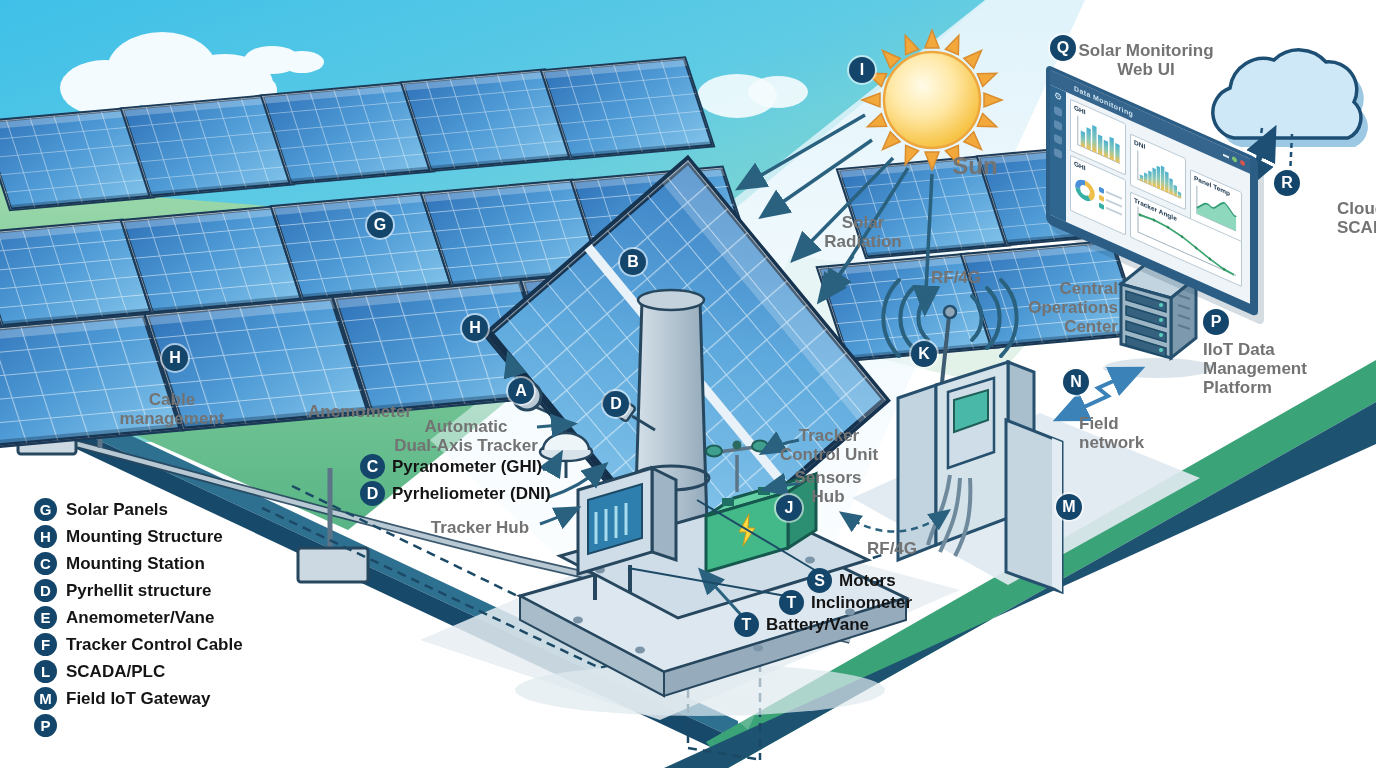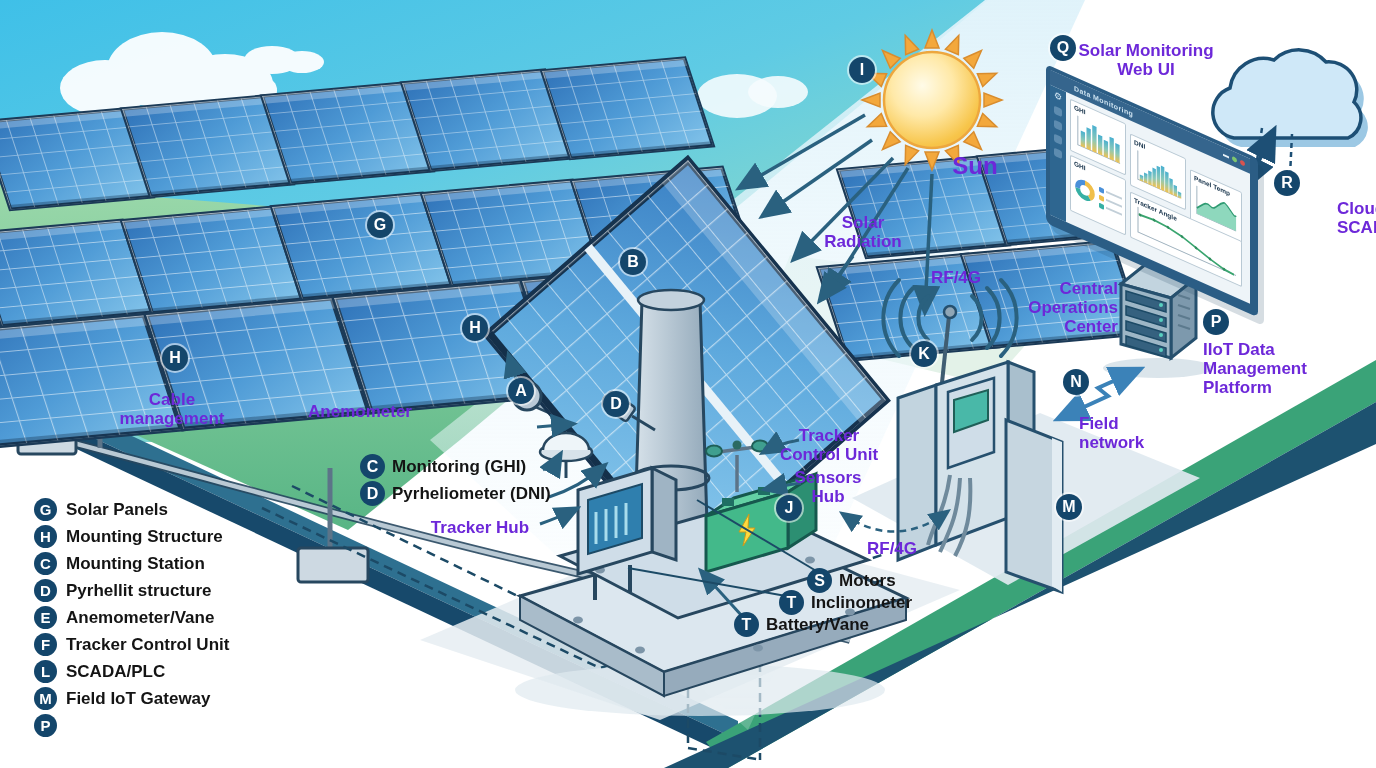--- a/index.html
+++ b/index.html
@@ -6,21 +6,21 @@
   .stage{position:relative;width:1376px;height:768px;overflow:hidden;background:#ffffff;
          font-family:"Liberation Sans",sans-serif;}
   .stage svg.art{position:absolute;left:0;top:0;}
   
   .badge{position:absolute;width:26px;height:26px;margin:-13px 0 0 -13px;border-radius:50%;
          background:#14466b;color:#fff;font:bold 16px/26px "Liberation Sans",sans-serif;
          text-align:center;box-shadow:0 0 0 2px rgba(255,255,255,.55);z-index:30;}
   .badge.inline{position:static;margin:0;width:25px;height:25px;line-height:25px;flex:none;box-shadow:none;}
   .badge.sm{position:static;margin:0;width:23px;height:23px;line-height:23px;font-size:15px;flex:none;box-shadow:none;}
   
-  .lbl{position:absolute;font-weight:bold;color:#6d28d9;font-size:17px;line-height:1.12;
+  .lbl{position:absolute;font-weight:bold;color:#737373;font-size:17px;line-height:1.12;
        white-space:nowrap;z-index:25;}
   .center{transform:translate(-50%,-50%);text-align:center;}
   .ralign{text-align:right;}
   .lrow{position:absolute;display:flex;align-items:center;gap:7px;font-weight:bold;
         font-size:17px;color:#141414;white-space:nowrap;z-index:30;}
   
   .legend{position:absolute;left:34px;top:496px;display:flex;flex-direction:column;z-index:35;}
   .legend-row{display:flex;align-items:center;gap:9px;height:27px;font-weight:bold;
               font-size:17px;color:#141414;white-space:nowrap;}
   
@@ -521,23 +521,27 @@
   <div>Field</div>
   <div>network</div>
 </div>
 <div class="lbl center" style="left:956px;top:278px">RF/4G</div>
 <div class="lbl center" style="left:892px;top:549px">RF/4G</div>
 <div class="lbl center" style="left:360px;top:412px">Anemometer</div>
 <div class="lbl center" style="left:172px;top:409px">
   <div>Cable</div>
   <div>management</div>
 </div>
+<div class="lbl center" style="left:466px;top:436px">
+  <div>Automatic</div>
+  <div>Dual-Axis Tracker</div>
+</div>
 <div class="lrow" style="left:360px;top:454px">
   <span class="badge inline">C</span>
-  <span>Monitoring (GHI)</span>
+  <span>Pyranometer (GHI)</span>
 </div>
 <div class="lrow" style="left:360px;top:481px">
   <span class="badge inline">D</span>
   <span>Pyrheliometer (DNI)</span>
 </div>
 <div class="lbl center" style="left:480px;top:528px">Tracker Hub</div>
 <div class="lbl center" style="left:829px;top:445px">
   <div>Tracker</div>
   <div>Control Unit</div>
 </div>
@@ -574,21 +578,21 @@
   <div class="legend-row">
     <span class="badge sm">D</span>
     <span>Pyrhellit structure</span>
       </div>
   <div class="legend-row">
     <span class="badge sm">E</span>
     <span>Anemometer/Vane</span>
       </div>
   <div class="legend-row">
     <span class="badge sm">F</span>
-    <span>Tracker  Control Unit</span>
+    <span>Tracker  Control Cable</span>
       </div>
   <div class="legend-row">
     <span class="badge sm">L</span>
     <span>SCADA/PLC</span>
       </div>
   <div class="legend-row">
     <span class="badge sm">M</span>
     <span>Field IoT Gateway</span>
       </div>
   <div class="legend-row">

